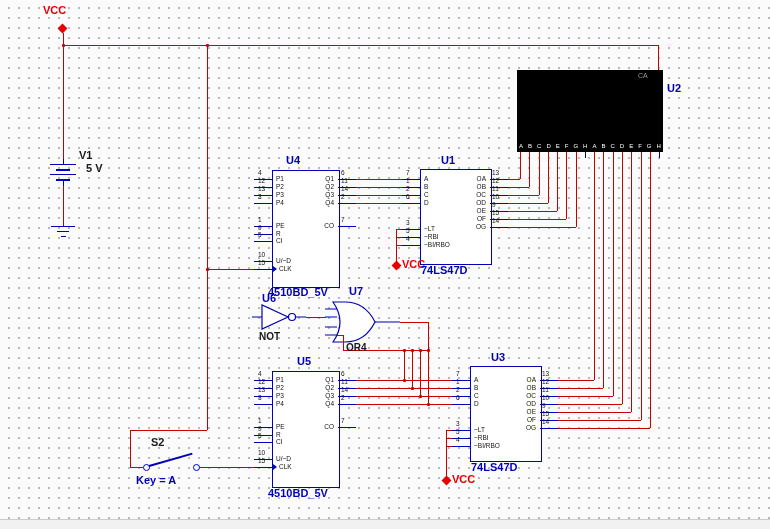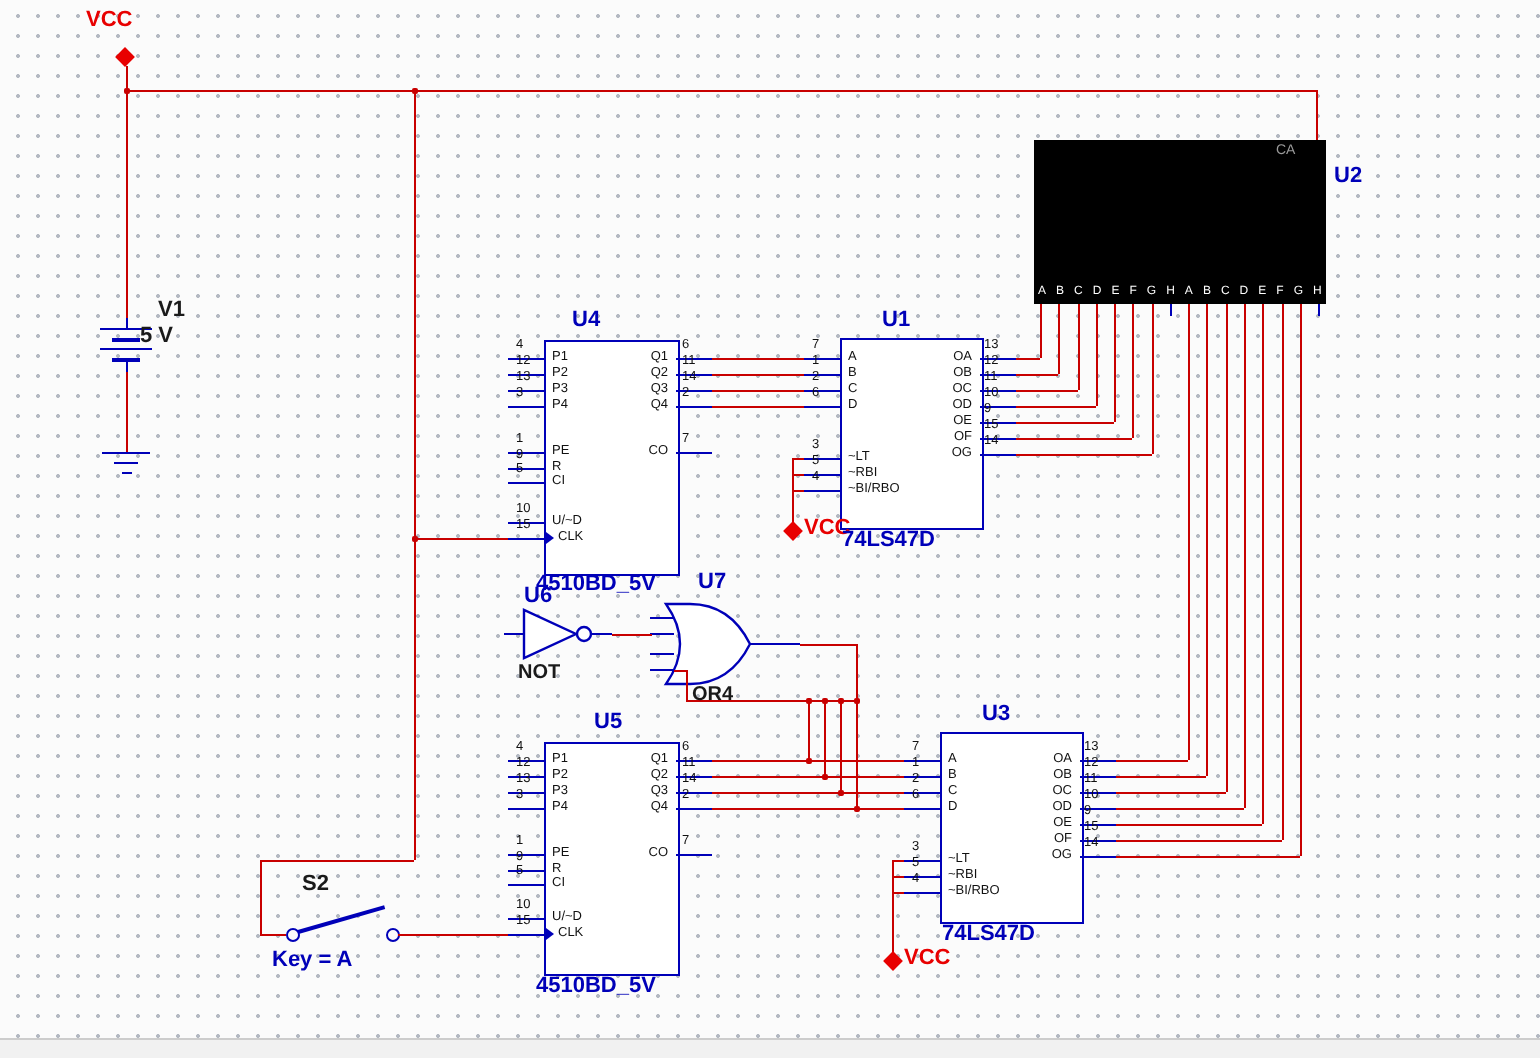--- a/index.html
+++ b/index.html
@@ -236,21 +236,21 @@
   <div class="dot" style="left:427px;top:403px"></div>
 
   <div class="dia" style="left:59px;top:25px"></div>
   <div class="dia" style="left:393px;top:262px"></div>
   <div class="dia" style="left:443px;top:477px"></div>
 
   <span class="vcc" style="left:43px;top:4px">VCC</span>
   <span class="vcc" style="left:402px;top:258px">VCC</span>
   <span class="vcc" style="left:452px;top:473px">VCC</span>
   <span class="blk" style="left:79px;top:149px">V1</span>
-  <span class="blk" style="left:70px;top:162px">5 V</span>
+  <span class="blk" style="left:86px;top:162px">5 V</span>
   <span class="blk" style="left:151px;top:436px">S2</span>
   <span class="ref" style="left:136px;top:474px">Key = A</span>
   <span class="ref" style="left:286px;top:154px">U4</span>
   <span class="ref" style="left:268px;top:286px">4510BD_5V</span>
   <span class="ref" style="left:441px;top:154px">U1</span>
   <span class="ref" style="left:421px;top:264px">74LS47D</span>
   <span class="ref" style="left:297px;top:355px">U5</span>
   <span class="ref" style="left:268px;top:487px">4510BD_5V</span>
   <span class="ref" style="left:491px;top:351px">U3</span>
   <span class="ref" style="left:471px;top:461px">74LS47D</span>

